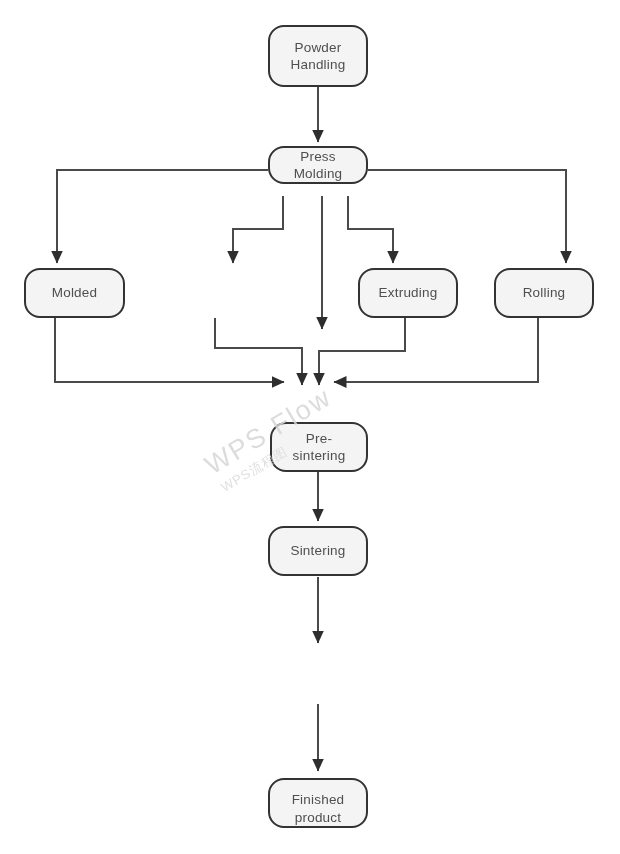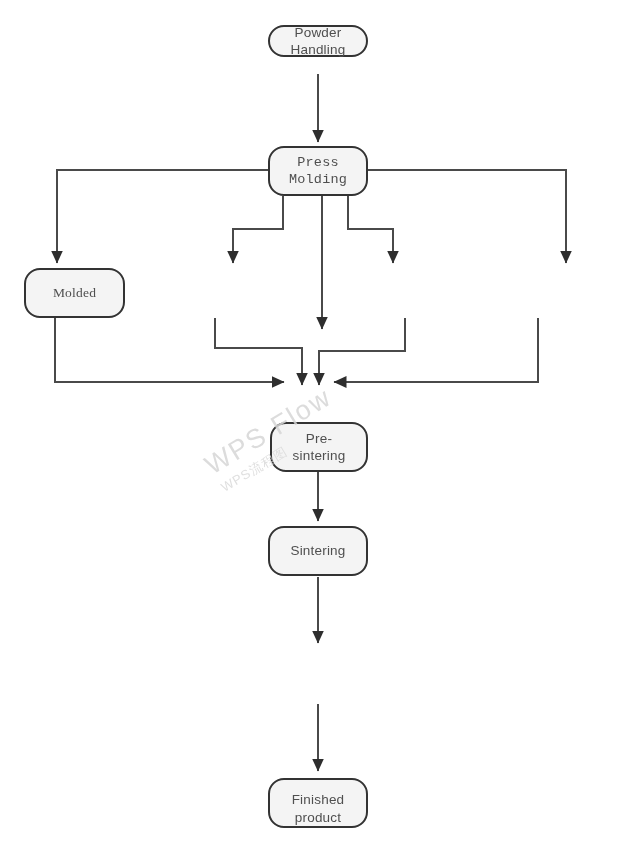--- a/index.html
+++ b/index.html
@@ -73,36 +73,42 @@
       <path d="M55,318 L55,382 L284,382" marker-end="url(#arr)"></path>
       <path d="M215,318 L215,348 L302,348 L302,385" marker-end="url(#arr)"></path>
       <path d="M405,318 L405,351 L319,351 L319,385" marker-end="url(#arr)"></path>
       <path d="M538,318 L538,382 L334,382" marker-end="url(#arr)"></path>
       <path d="M318,443 L318,521" marker-end="url(#arr)"></path>
       <path d="M318,577 L318,643" marker-end="url(#arr)"></path>
       <path d="M318,704 L318,771" marker-end="url(#arr)"></path>
     </g>
   </svg>
 
-  <div class="node" style="left:268px;top:25px;width:100px;height:32px;">
+  <div class="node" style="left:268px;top:25px;width:100px;height:62px;">
     <span class="node-label">Powder
 Handling</span>
   </div>
 
-  <div class="node" style="left:268px;top:146px;width:100px;height:50px;font-family:Liberation Mono, monospace;">
+  <div class="node" style="left:268px;top:146px;width:100px;height:38px;">
     <span class="node-label">Press
 Molding</span>
   </div>
 
-  <div class="node" style="left:24px;top:268px;width:101px;height:50px;font-family:Liberation Serif, serif;">
+  <div class="node" style="left:24px;top:268px;width:101px;height:50px;">
     <span class="node-label">Molded</span>
   </div>
 
 
+  <div class="node" style="left:358px;top:268px;width:100px;height:50px;">
+    <span class="node-label">Extruding</span>
+  </div>
 
+  <div class="node" style="left:494px;top:268px;width:100px;height:50px;">
+    <span class="node-label">Rolling</span>
+  </div>
 
   <div class="node" style="left:270px;top:390px;width:98px;height:50px;margin-top:32px;">
     <span class="node-label">Pre-
 sintering</span>
   </div>
 
   <div class="node" style="left:268px;top:526px;width:100px;height:50px;">
     <span class="node-label">Sintering</span>
   </div>
 

